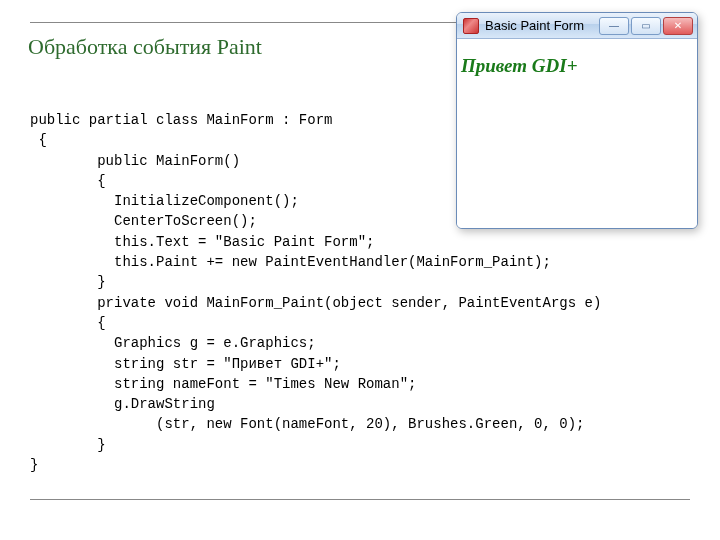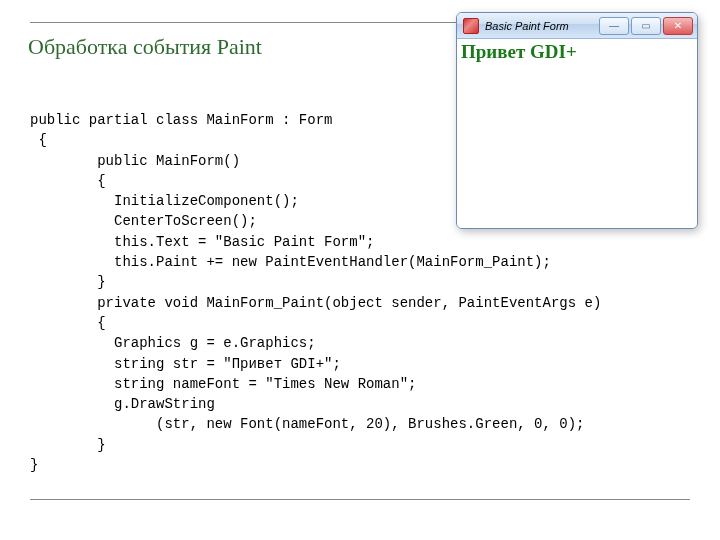--- a/index.html
+++ b/index.html
@@ -79,25 +79,24 @@
     width: 14px;
     height: 14px;
     background: linear-gradient(135deg, #c33 0%, #e88 40%, #c33 100%);
     border: 1px solid #a22;
     border-radius: 2px;
     margin-right: 6px;
     flex: 0 0 auto;
   }
   .win-title {
     flex: 1 1 auto;
-    font-size: 11px;
+    font-size: 13px;
     color: #000;
     white-space: nowrap;
     overflow: hidden;
-    font-style: italic;
   }
   .win-btns {
     display: flex;
     gap: 2px;
     flex: 0 0 auto;
   }
   .win-btn {
     width: 28px;
     height: 16px;
     border: 1px solid #7a9cc7;
@@ -116,25 +115,26 @@
     color: #fff;
   }
   .win-client {
     position: relative;
     height: calc(100% - 26px);
     background: #fff;
   }
   .win-text {
     position: absolute;
     left: 4px;
-    top: 2px;
+    top: 16px;
     font-family: "Times New Roman", serif;
     font-size: 19px;
     color: #1a7a1a;
     font-weight: bold;
+    font-style: italic;
   }
 </style>
 </head>
 <body>
 
 <div class="slide">
   <div class="rule-top"></div>
 
   <div class="title">Обработка события Paint</div>
 

